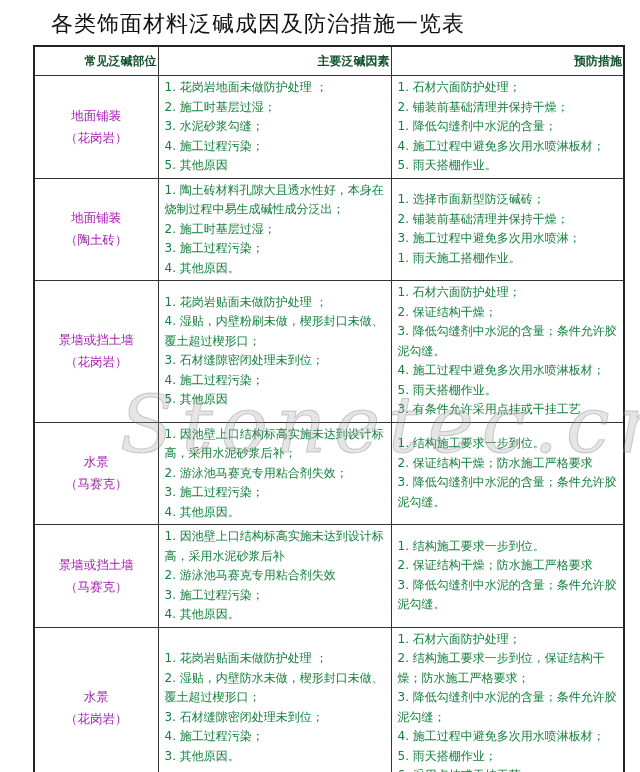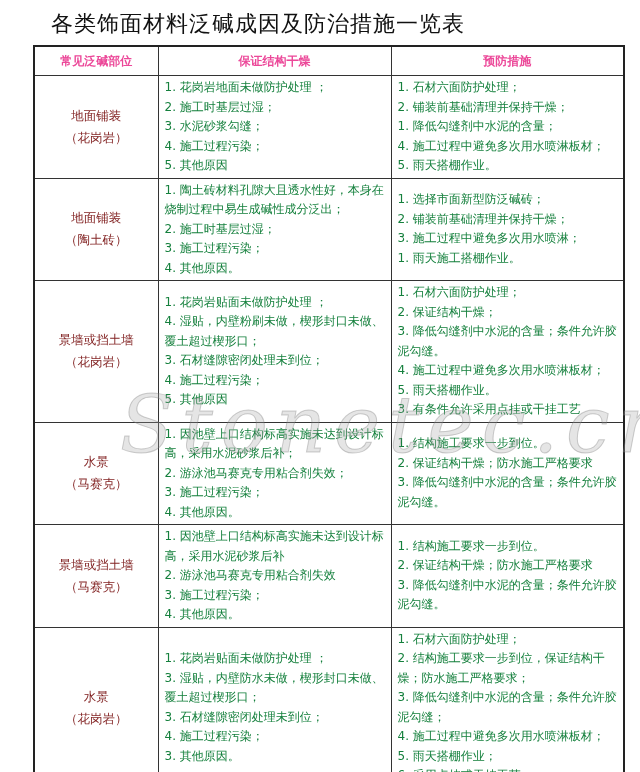--- a/index.html
+++ b/index.html
@@ -4,43 +4,43 @@
 <style>
   html, body { margin: 0; padding: 0; background: #ffffff; }
   body { width: 640px; height: 772px; position: relative; overflow: hidden;
          font-family: "DejaVu Sans", "Liberation Sans", sans-serif; color: #222; }
   .title { position: absolute; top: 6px; left: 0; width: 516px; text-align: center;
            font-size: 22px; letter-spacing: 1px; color: #111; line-height: 36px; }
   table.main { position: absolute; top: 45px; left: 33px; width: 590px;
                border-collapse: collapse; table-layout: fixed; }
   table.main td, table.main th { border: 1px solid #333; vertical-align: middle; }
   table.main { border: 2px solid #222; }
-  th { font-size: 12px; font-weight: bold; height: 26px; text-align: center; color: #ec4899; }
-  td.loc { text-align: center; font-size: 12.5px; line-height: 22px; color: #7f1d1d; }
+  th { font-size: 12px; font-weight: bold; height: 26px; text-align: right; color: #14532d; }
+  td.loc { text-align: center; font-size: 12.5px; line-height: 22px; color: #a21caf; }
   td.list { font-size: 12px; line-height: 19.5px; padding: 2px 6px; color: #15803d; }
   td.list div { white-space: normal; }
   .watermark { position: absolute; top: 380px; left: 120px; font-size: 78px; font-style: italic;
                color: rgba(160,160,160,0.28); letter-spacing: 8px; pointer-events: none;
                font-family: "DejaVu Serif", serif; -webkit-text-stroke: 1px rgba(120,120,120,0.35); }
 </style>
 </head>
 <body>
 
 <div class="title">各类饰面材料泛碱成因及防治措施一览表</div>
 
 <table class="main">
   <colgroup>
     <col style="width:124px">
     <col style="width:233px">
     <col style="width:233px">
   </colgroup>
   <thead>
     <tr>
       <th>常见泛碱部位</th>
-      <th>保证结构干燥</th>
+      <th>主要泛碱因素</th>
       <th>预防措施</th>
     </tr>
   </thead>
   <tbody id="tbody">
       <tr style="height: 98px;">
         <td class="loc">
           <div>地面铺装</div>
           <div>（花岗岩）</div>
         </td>
         <td class="list">
@@ -131,21 +131,21 @@
           <div>3. 降低勾缝剂中水泥的含量；条件允许胶泥勾缝。</div>
         </td>
       </tr>
       <tr style="height: 159px;">
         <td class="loc">
           <div>水景</div>
           <div>（花岗岩）</div>
         </td>
         <td class="list">
           <div>1. 花岗岩贴面未做防护处理 ；</div>
-          <div>3. 湿贴，内壁防水未做，楔形封口未做、覆土超过楔形口；</div>
+          <div>2. 湿贴，内壁防水未做，楔形封口未做、覆土超过楔形口；</div>
           <div>3. 石材缝隙密闭处理未到位；</div>
           <div>4. 施工过程污染；</div>
           <div>3. 其他原因。</div>
         </td>
         <td class="list">
           <div>1. 石材六面防护处理；</div>
           <div>2. 结构施工要求一步到位，保证结构干燥；防水施工严格要求；</div>
           <div>3. 降低勾缝剂中水泥的含量；条件允许胶泥勾缝；</div>
           <div>4. 施工过程中避免多次用水喷淋板材；</div>
           <div>5. 雨天搭棚作业；</div>

